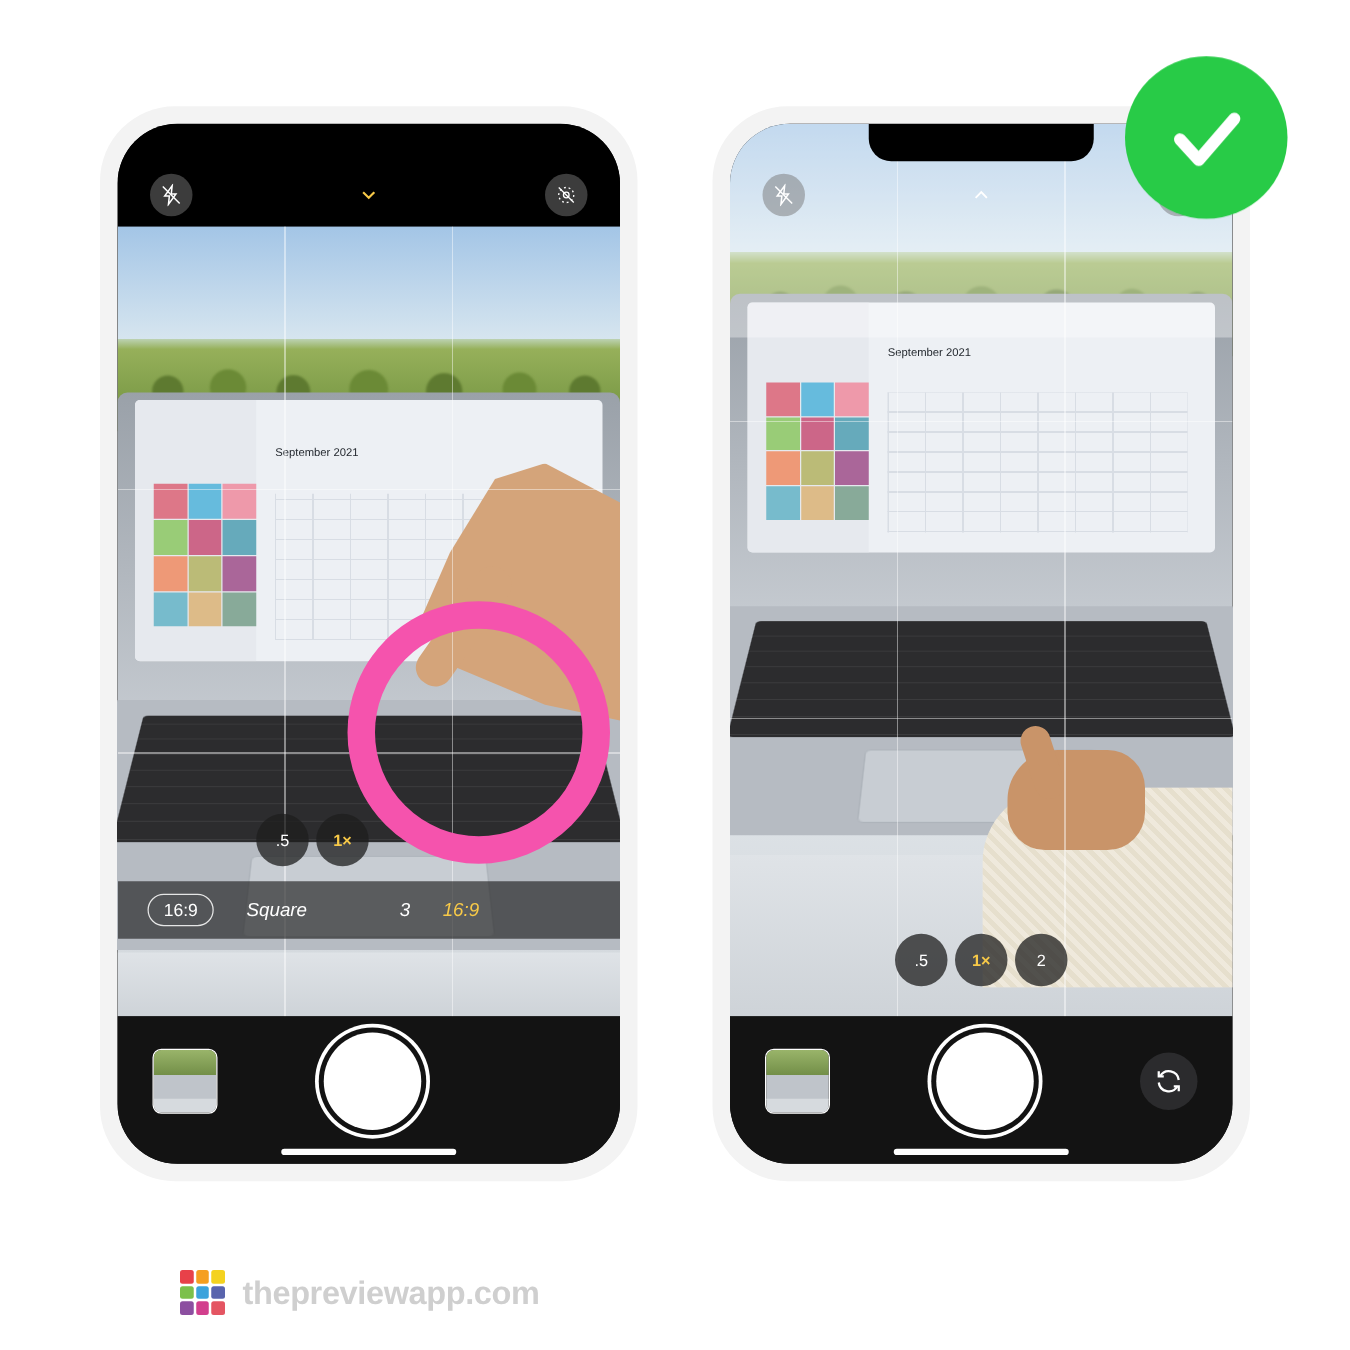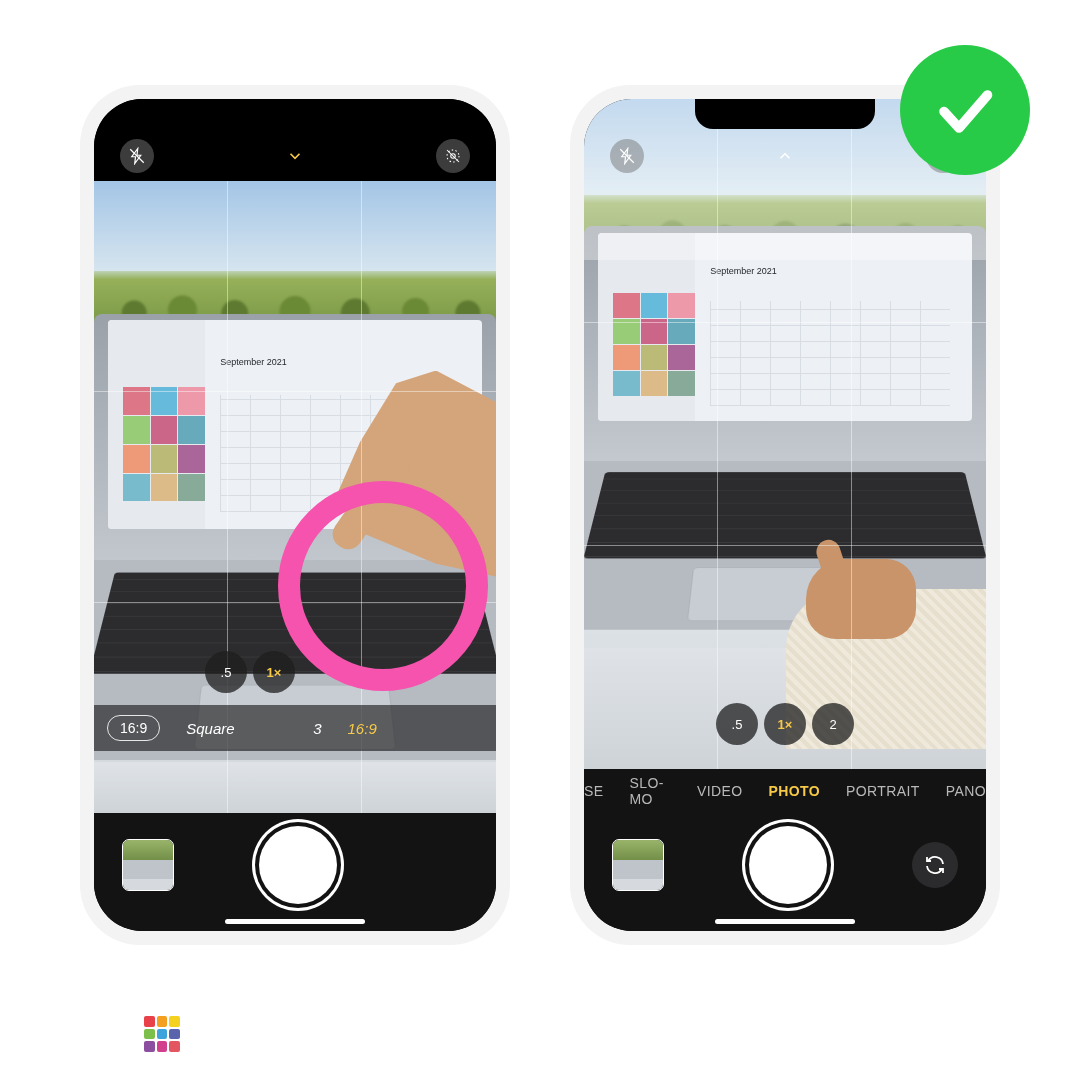--- a/index.html
+++ b/index.html
@@ -229,21 +229,21 @@
   color:#fff; font-size:13px; font-weight:500;
   display:flex; align-items:center; justify-content:center;
 }
 .zoom-pill.active{ color:#f7c948; font-weight:600; }
 
 
 .format-row{
   position:absolute; left:0; right:0; bottom:62px; height:46px;
   background:rgba(30,30,30,0.65);
   display:flex; align-items:center; gap:26px;
-  padding:0 13px;
+  padding:0 24px;
   color:#fff; font-size:15px;
 }
 .format-chip{
   padding:4px 12px; border:1.5px solid rgba(255,255,255,0.85); border-radius:16px;
   font-size:14px; color:#fff;
 }
 .format-item{ color:#fff;font-style:italic; }
 .format-item.selected{ color:#f7c948; font-weight:500;}
 
 
@@ -518,28 +518,20 @@
         <div class="dim-top"></div>
         <div class="vf-grid"></div>
 
         <div class="zoom-pill-row">
           <div class="zoom-pill">.5</div>
           <div class="zoom-pill active">1×</div>
           <div class="zoom-pill">2</div>
         </div>
       </div>
 
-      <div class="mode-row">
-        <span class="partial-left">SE</span>
-        <span class="mode-item">SLO-MO</span>
-        <span class="mode-item">VIDEO</span>
-        <span class="mode-item selected">PHOTO</span>
-        <span class="mode-item">PORTRAIT</span>
-        <span class="mode-item">PANO</span>
-      </div>
 
       <div class="bottom-bar">
         <div class="gallery-thumb">
           <div class="gtop"></div>
             <div class="gmid"></div>
             <div class="gbot"></div>
         </div>
         <div class="shutter"></div>
         <div class="switch-cam">
           <svg viewBox="0 0 24 24" fill="none" stroke="#fff" stroke-width="1.8">
@@ -561,13 +553,14 @@
     <span></span>
       <span></span>
       <span></span>
       <span></span>
       <span></span>
       <span></span>
       <span></span>
       <span></span>
       <span></span>
   </div>
+  <span class="attribution-text">thepreviewapp.com</span>
 </div>
 
 </body></html>

